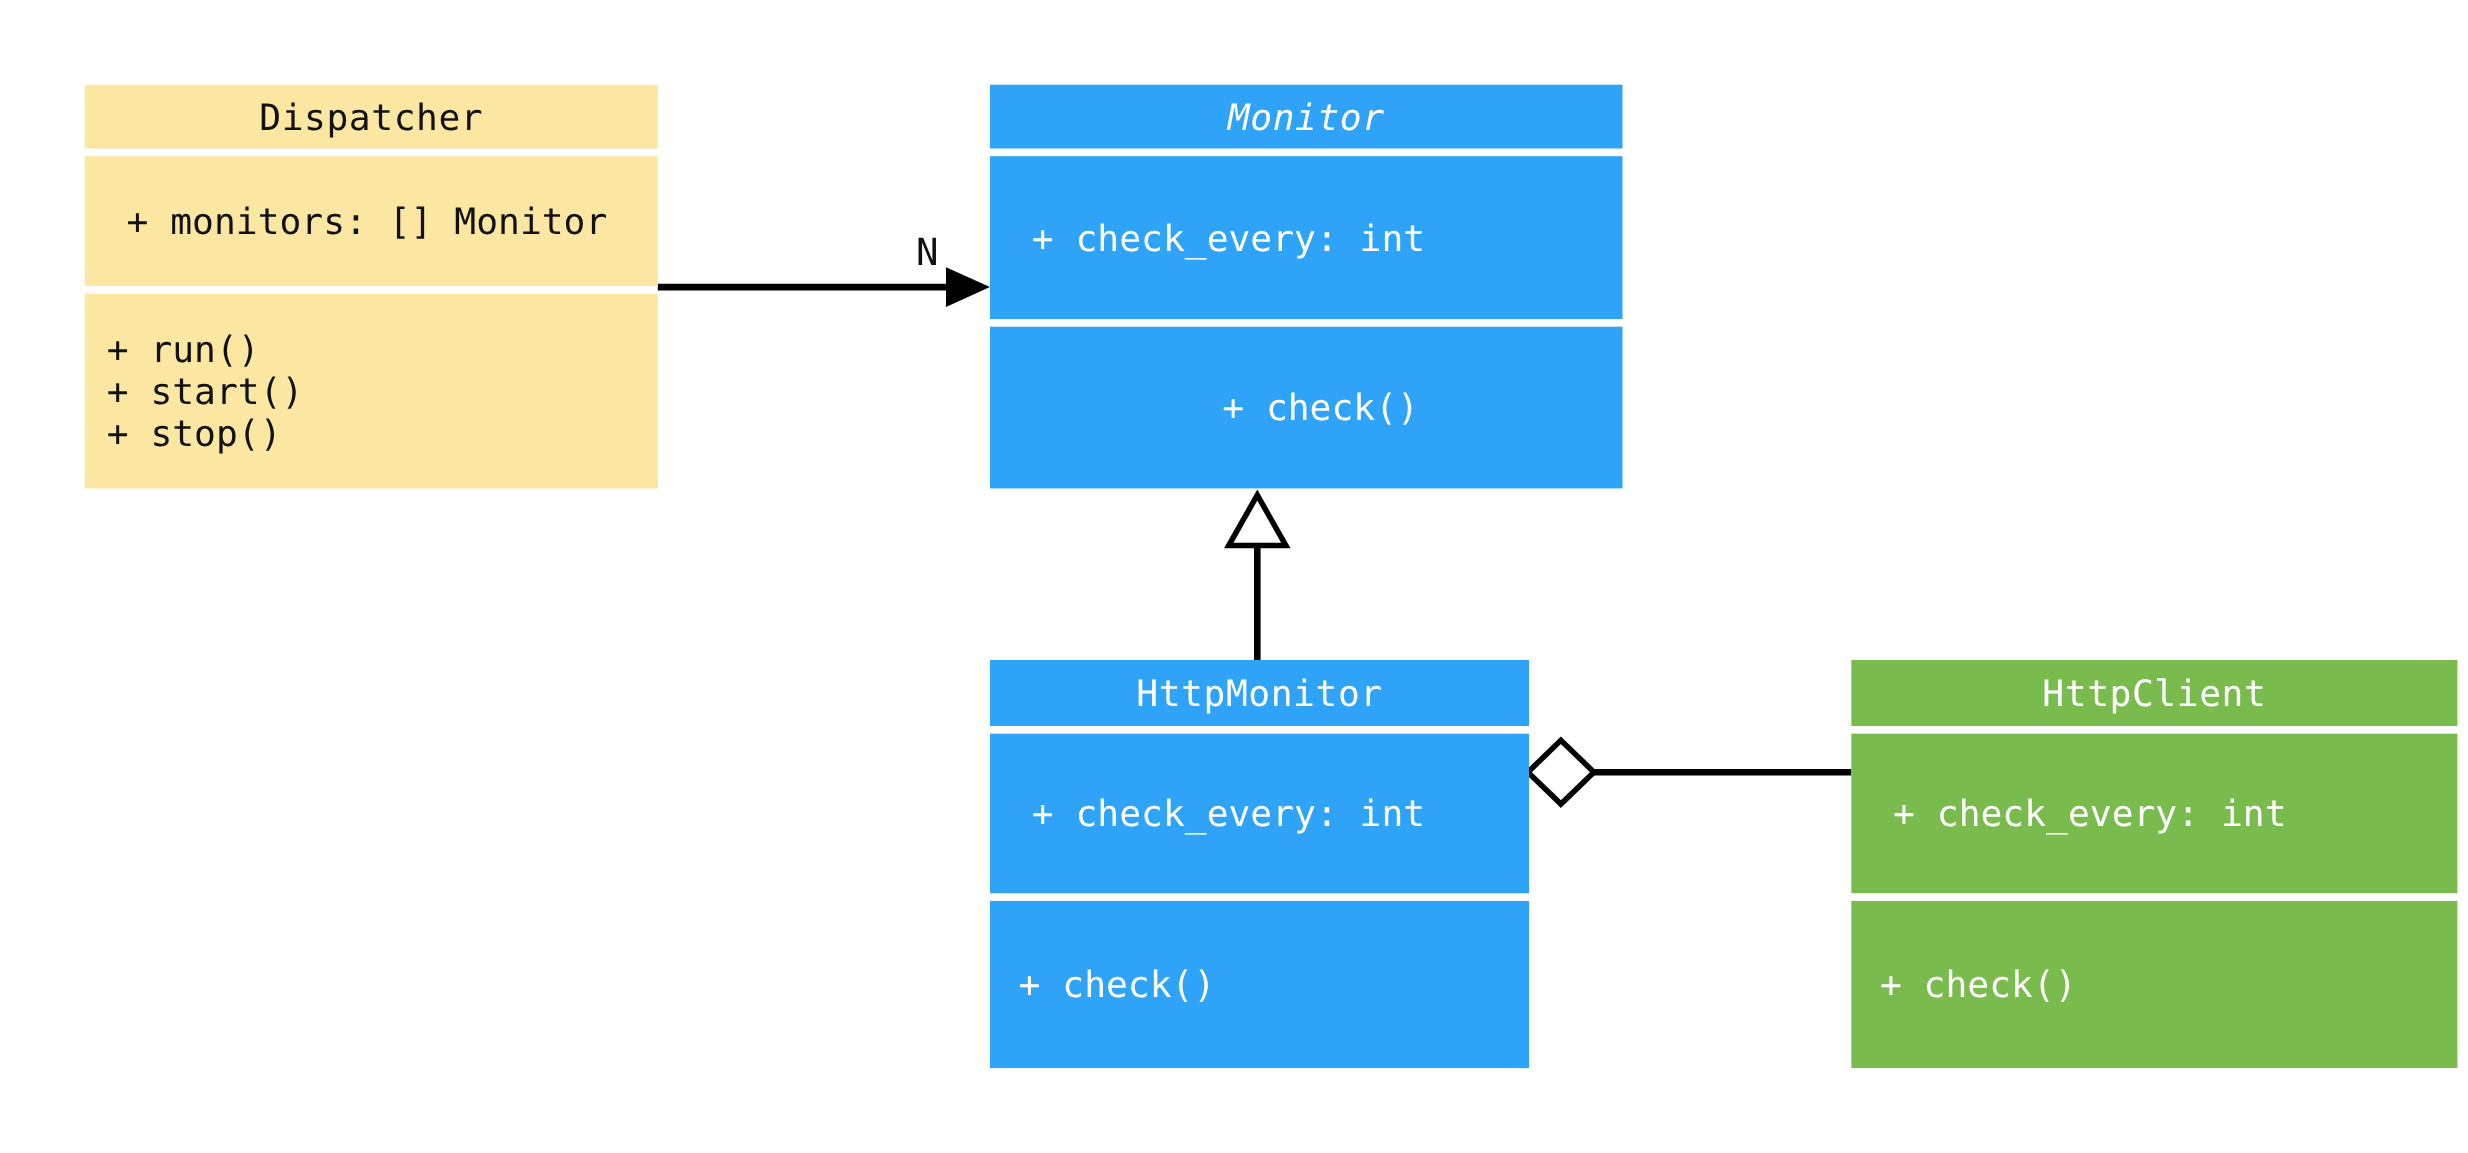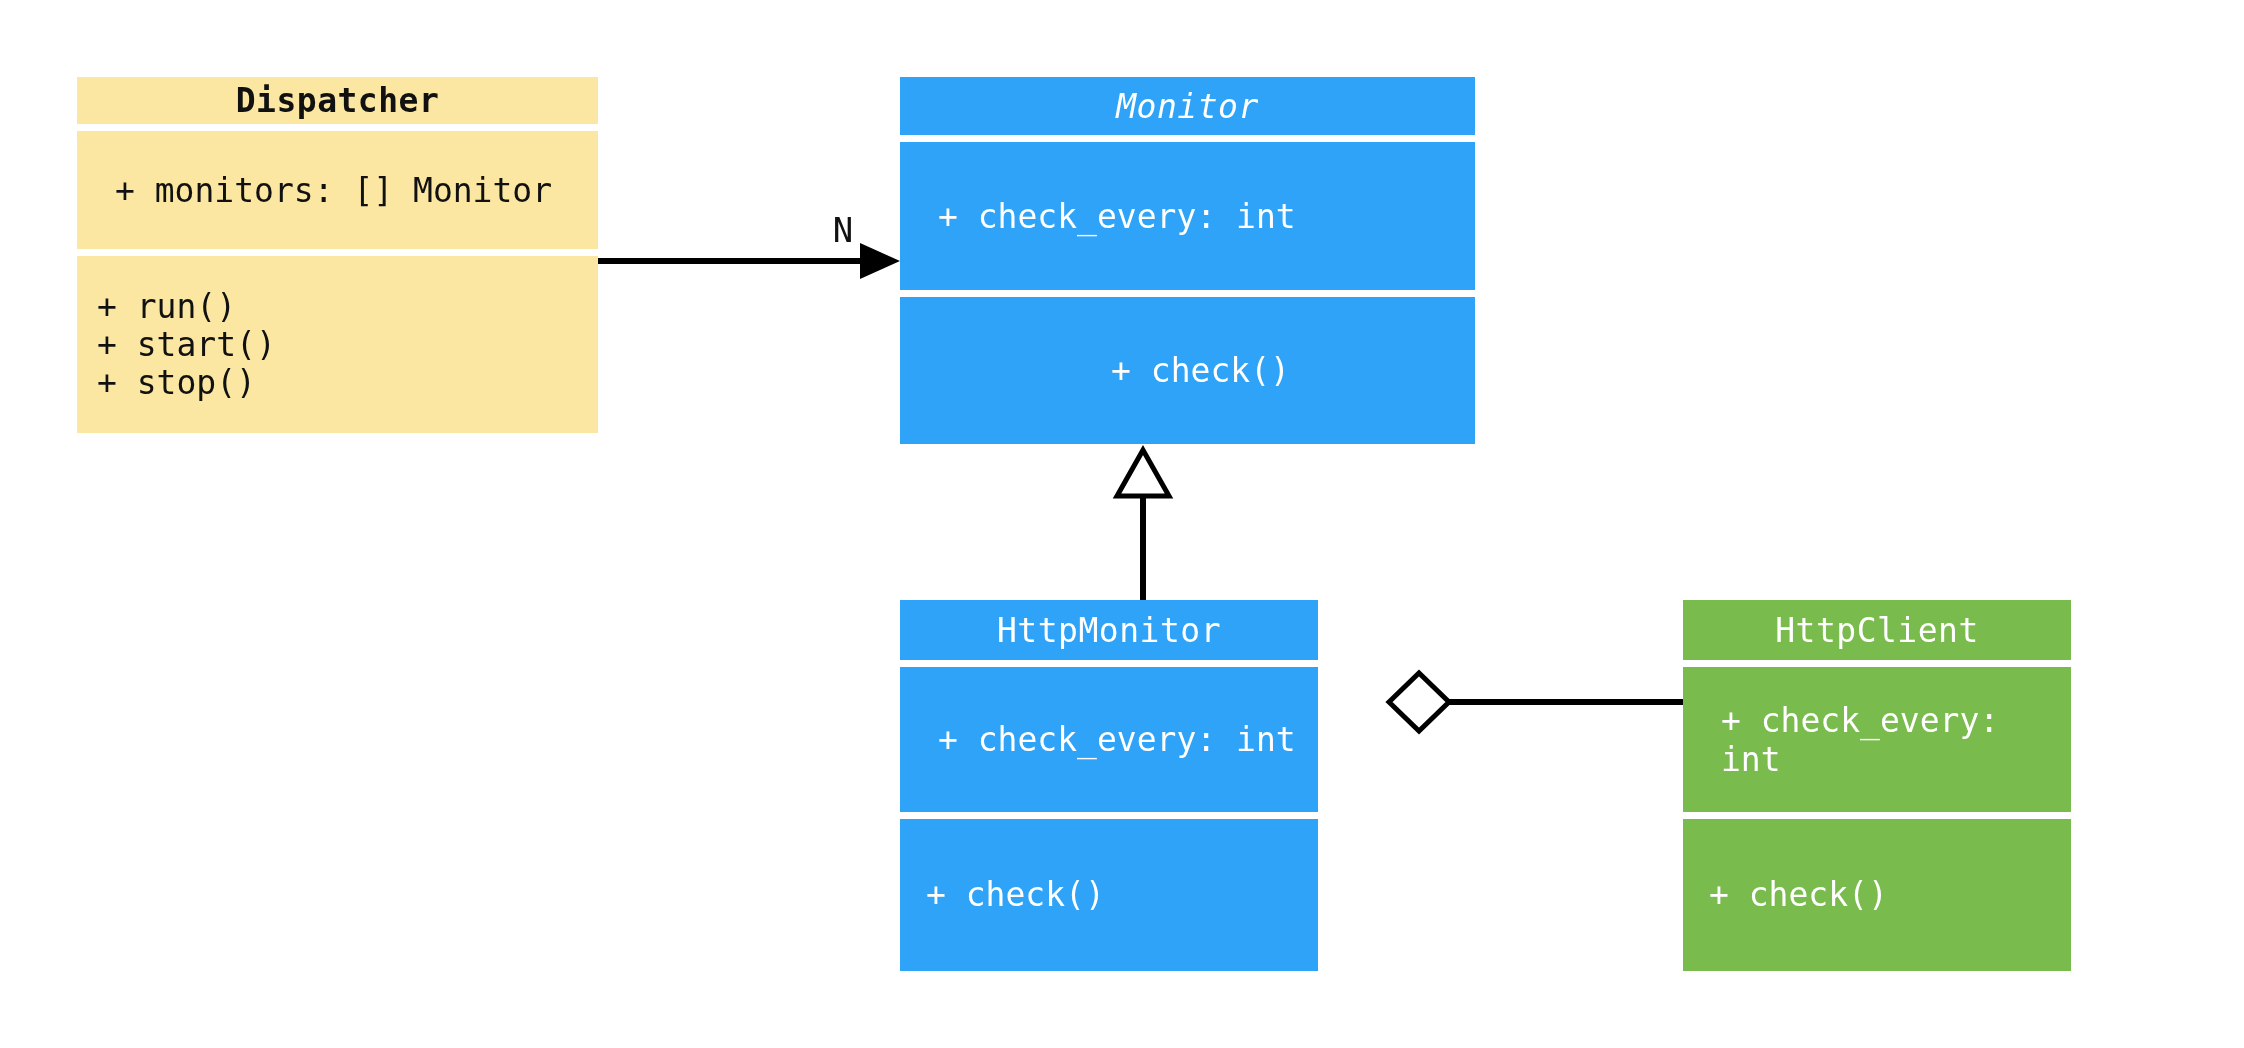--- a/index.html
+++ b/index.html
@@ -42,35 +42,35 @@
   .sec.methods {
     display: flex;
     flex-direction: column;
     justify-content: center;
     padding-left: 26px;
     font-size: 33px;
     line-height: 38px;
   }
   
   #box-dispatcher { left: 77px;  top: 77px;  width: 521px; }
-  #box-dispatcher .title   { height: 47px; font-weight: bold; }
+  #box-dispatcher .title   { height: 58px; }
   #box-dispatcher .attrs   { height: 118px; }
   #box-dispatcher .methods { height: 177px; }
 
   #box-monitor { left: 900px; top: 77px; width: 575px; text-align: center; }
   #box-monitor .title   { height: 58px; }
   #box-monitor .attrs   { height: 148px; }
   #box-monitor .methods { height: 147px; }
 
-  #box-httpmonitor { left: 900px; top: 600px; width: 418px; }
+  #box-httpmonitor { left: 900px; top: 600px; width: 490px; }
   #box-httpmonitor .title   { height: 60px; }
   #box-httpmonitor .attrs   { height: 145px; }
   #box-httpmonitor .methods { height: 152px; }
 
-  #box-httpclient { left: 1683px; top: 600px; width: 388px; }
+  #box-httpclient { left: 1683px; top: 600px; width: 551px; }
   #box-httpclient .title   { height: 60px; }
   #box-httpclient .attrs   { height: 145px; }
   #box-httpclient .methods { height: 152px; }
 
   #connector-layer {
     position: absolute;
     left: 0; top: 0;
     width: 2244px;
     height: 1048px;
     pointer-events: none;

